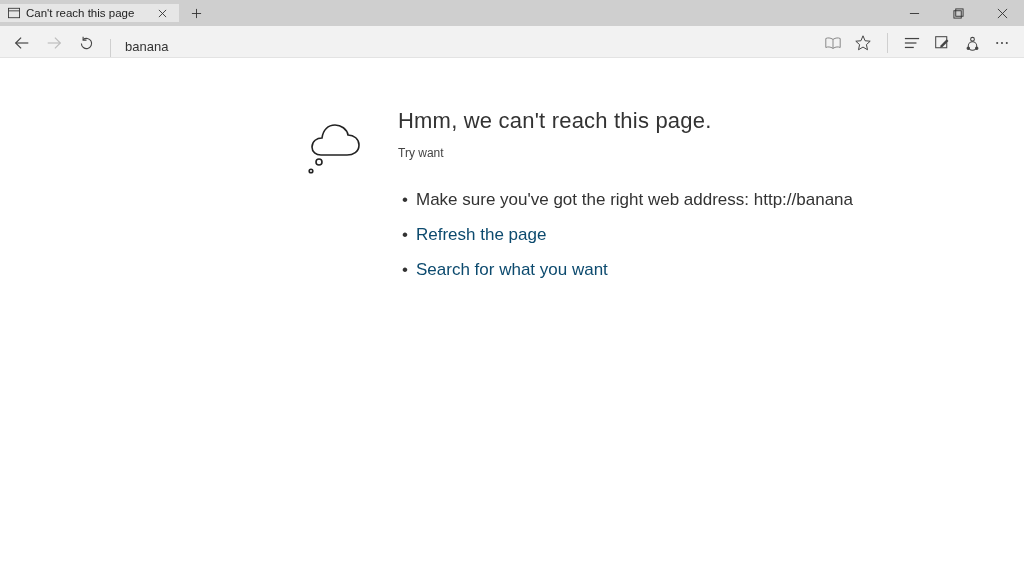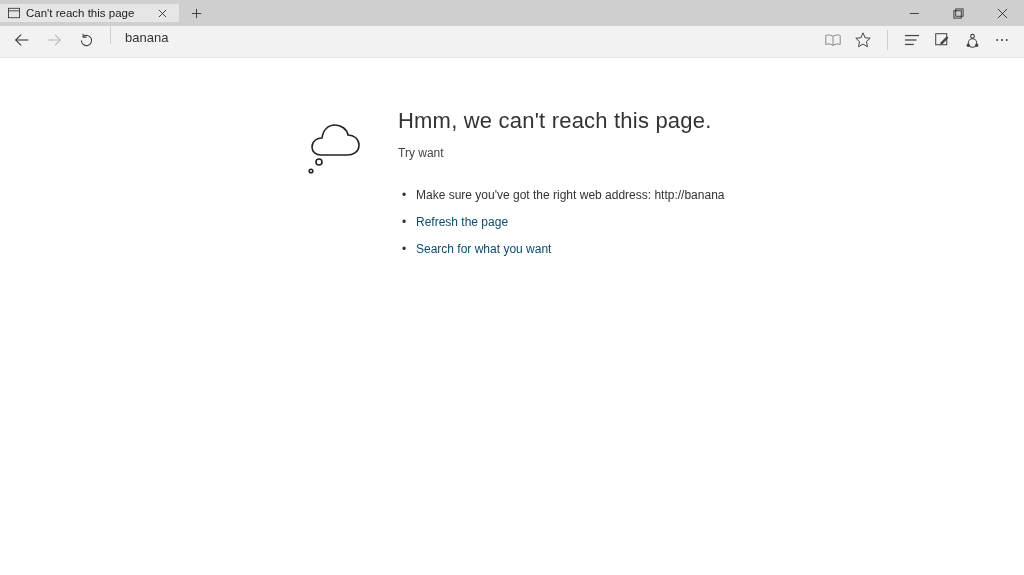--- a/index.html
+++ b/index.html
@@ -11,36 +11,36 @@
     .tab .page-glyph { display:inline-flex; }
     .tab .title { flex:1; white-space:nowrap; overflow:hidden; text-overflow:ellipsis; }
     .tab .close { width:18px; height:18px; display:flex; align-items:center; justify-content:center; color:#333; }
     .newtab { width:32px; display:flex; align-items:center; justify-content:center; color:#333; }
     .newtab svg, .tab .close svg { display:block; }
 
     .winctrls { margin-left:auto; display:flex; }
     .winbtn { width:44px; display:flex; align-items:center; justify-content:center; color:#333; }
 
     
-    .toolbar { height:32px; background:#f2f2f2; border-bottom:1px solid #e3e3e3; display:flex; align-items:flex-start; padding:0 8px; gap:4px; }
+    .toolbar { height:32px; background:#f2f2f2; border-bottom:1px solid #e3e3e3; display:flex; align-items:flex-end; padding:0 8px; gap:4px; }
     .tbtn { width:28px; height:28px; display:flex; align-items:center; justify-content:center; color:#555; border-radius:2px; }
     .tbtn.disabled { color:#bdbdbd; }
     .vsep { width:1px; height:18px; background:#cfcfcf; margin:0 10px 0 6px; }
     .address { flex:1; height:22px; border:none; background:transparent; font-size:13px; color:#333; font-family:inherit; outline:none; }
     .right-tools { display:flex; align-items:center; gap:2px; margin-left:8px; }
     .vsep2 { width:1px; height:20px; background:#cfcfcf; margin:0 8px; }
 
     
     .content { padding:50px 0 0 0; display:flex; justify-content:flex-end; }
     .panel { display:flex; gap:24px; max-width:720px; width:720px; }
     .cloud { width:70px; margin-top:6px; flex:none; }
     .textcol h1 { font-size:22px; font-weight:400; color:#333; letter-spacing:0.2px; }
     .subhead { font-size:12px; color:#444; margin-top:12px; }
     ul.tips { list-style:none; margin-top:22px; }
-    ul.tips li { font-size:12px; color:#333; padding:4px 0 4px 18px; position:relative; line-height:1.6; }
+    ul.tips li { font-size:17px; color:#333; padding:4px 0 4px 18px; position:relative; line-height:1.6; }
     ul.tips li::before { content:"•"; position:absolute; left:4px; color:#333; }
     ul.tips li a { color:#0c4a6e; text-decoration:none; }
   </style>
 </head>
 <body>
 
 <div class="tabstrip">
   <div class="tab">
     <span class="page-glyph">
       <svg width="12" height="12" viewBox="0 0 14 12" stroke="#333" fill="none" stroke-width="1">

